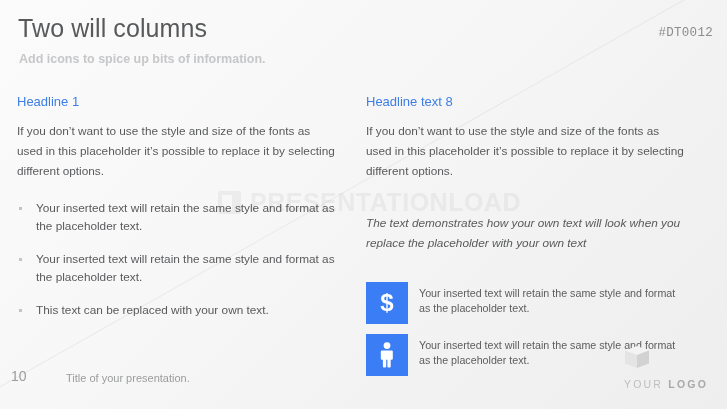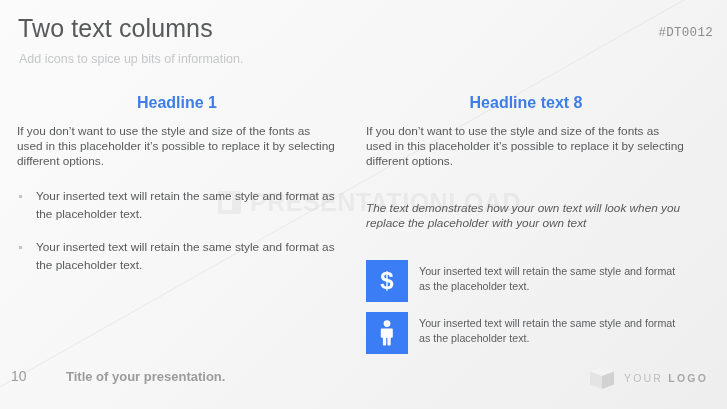--- a/index.html
+++ b/index.html
@@ -66,48 +66,48 @@
     letter-spacing: 0.1px;
     white-space: nowrap;
   }
   .subtitle {
     position: absolute;
     left: 19px;
     top: 52px;
     font-size: 12.5px;
     color: #c6c7c9;
     white-space: nowrap;
+    font-weight: bold;
   }
   .code {
     position: absolute;
     right: 14px;
     top: 10px;
     font-family: "Liberation Mono", monospace;
     font-size: 12.5px;
     color: #8a8c8e;
     letter-spacing: 0.3px;
     margin-top: 16px;
   }
   
   .col {
     position: absolute;
     top: 94px;
   }
   .col-left  { left: 17px;  width: 320px; }
   .col-right { left: 366px; width: 320px; }
   .headline {
-    font-size: 16px;
+    font-size: 13px;
     color: #3d7ee6;
     margin: 0 0 12px 0;
-    font-weight: bold;
-    text-align: center;
+    font-weight: normal;
   }
   .body-text {
     font-size: 11.8px;
-    line-height: 15px;
+    line-height: 20px;
     color: #595a5c;
     margin: 0;
   }
   .bullets {
     list-style: none;
     margin: 19px 0 0 0;
     padding: 0;
   }
   .bullets li {
     position: relative;
@@ -164,61 +164,62 @@
     position: absolute;
     left: 11px;
     bottom: 25px;
     font-size: 14px;
     color: #9b9c9e;
   }
   .footer-title {
     position: absolute;
     left: 66px;
     bottom: 25px;
-    font-size: 13px;
+    font-size: 11px;
     color: #9b9c9e;
-    font-weight: bold;
   }
   .logo {
     position: absolute;
     right: 19px;
     bottom: 19px;
     display: flex;
-    align-items: center;
+    align-items: flex-start;
     gap: 9px;
+    flex-direction: column;
   }
   .logo-text {
     font-size: 10.5px;
     letter-spacing: 2.2px;
     color: #bdbec0;
   }
   .logo-text b { color: #a7a8aa; font-weight: bold; }
 </style>
 </head>
 <body>
 
 <div id="slide">
 
   <div class="diag"></div>
 
   <div class="watermark">
     <div class="wm-mark"></div>
     <div class="wm-text">PRESENTATIONLOAD</div>
   </div>
 
-  <div class="title">Two text columns</div>
+  <div class="title">Two will columns</div>
   <div class="subtitle">Add icons to spice up bits of information.</div>
   <div class="code">#DT0012</div>
 
   <div class="col col-left">
     <h2 class="headline">Headline 1</h2>
     <p class="body-text">If you don’t want to use the style and size of the fonts as used in this placeholder it’s possible to replace it by selecting different options.</p>
     <ul class="bullets">
       <li>Your inserted text will retain the same style and format as the placeholder text.</li>
       <li>Your inserted text will retain the same style and format as the placeholder text.</li>
+      <li>This text can be replaced with your own text.</li>
     </ul>
   </div>
 
   <div class="col col-right">
     <h2 class="headline">Headline text 8</h2>
     <p class="body-text">If you don’t want to use the style and size of the fonts as used in this placeholder it’s possible to replace it by selecting different options.</p>
     <p class="body-text para2">The text demonstrates how your own text will look when you replace the placeholder with your own text</p>
 
     <div class="icon-rows">
 

